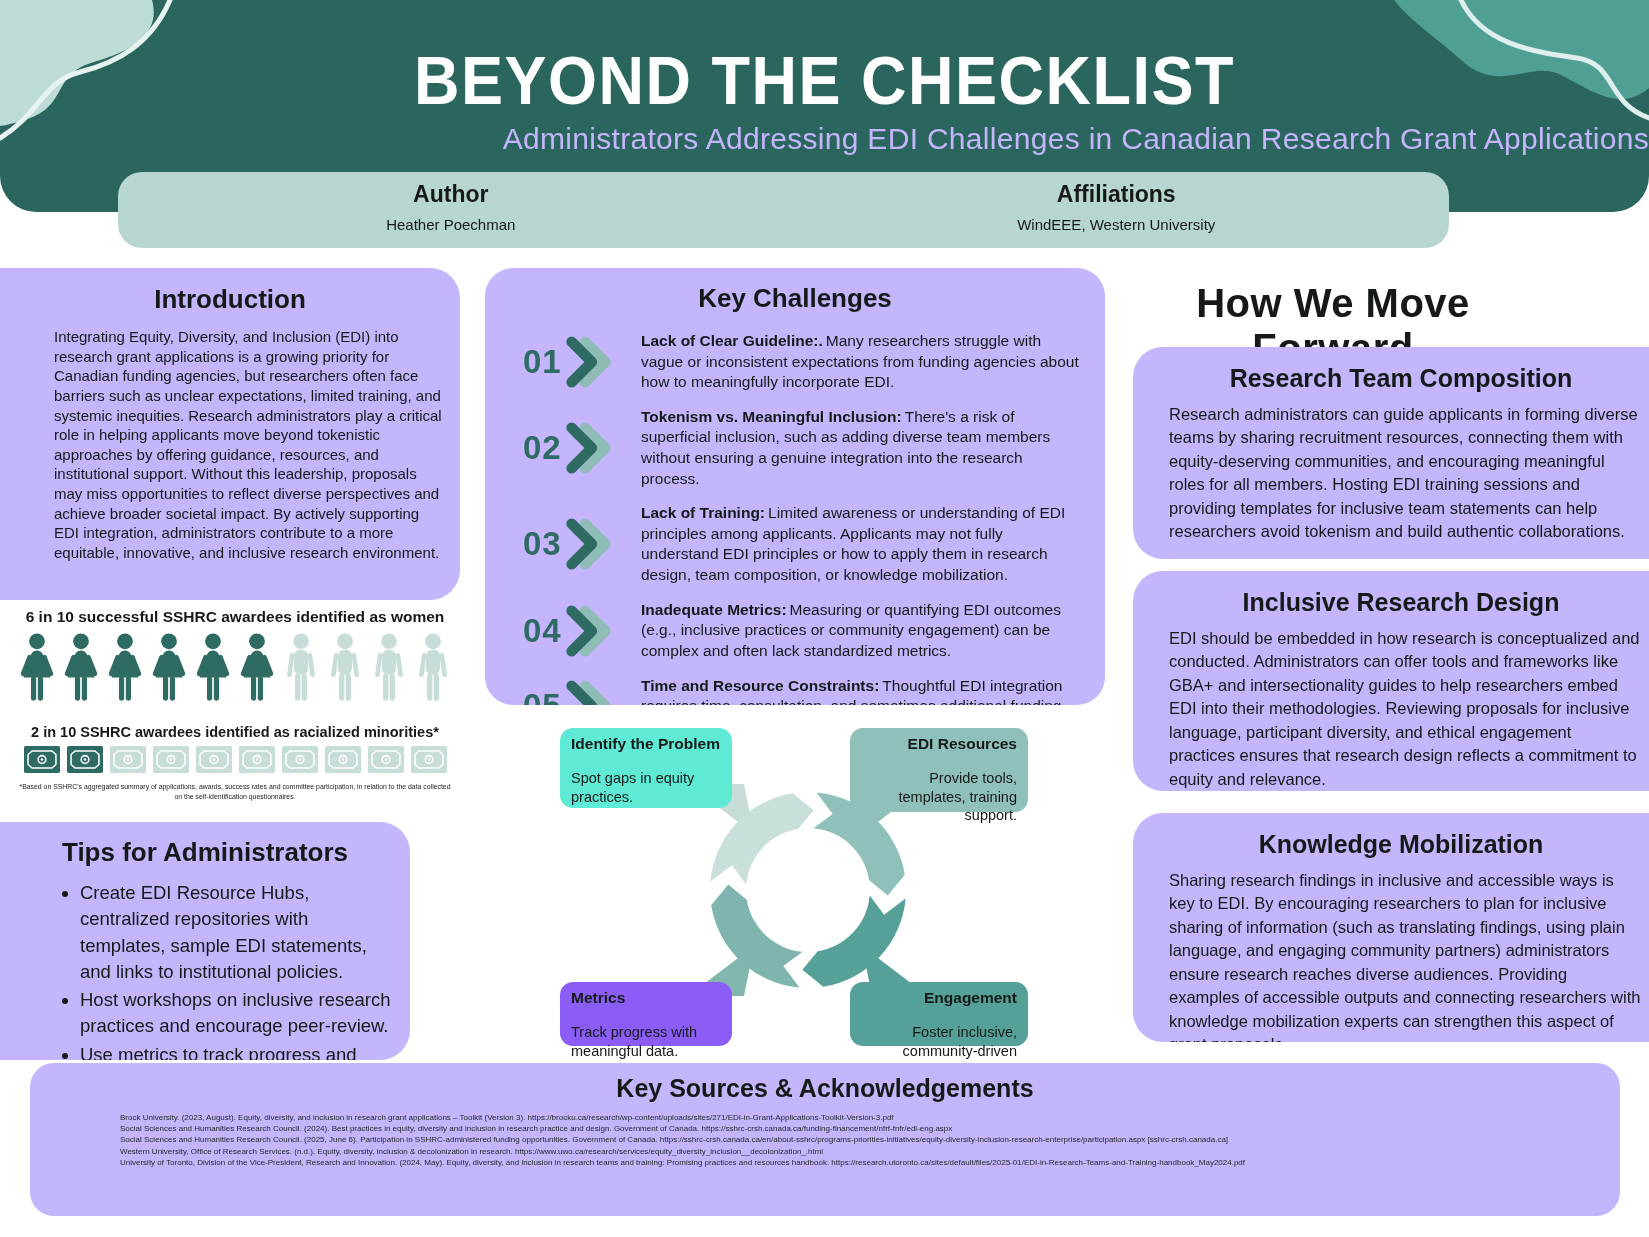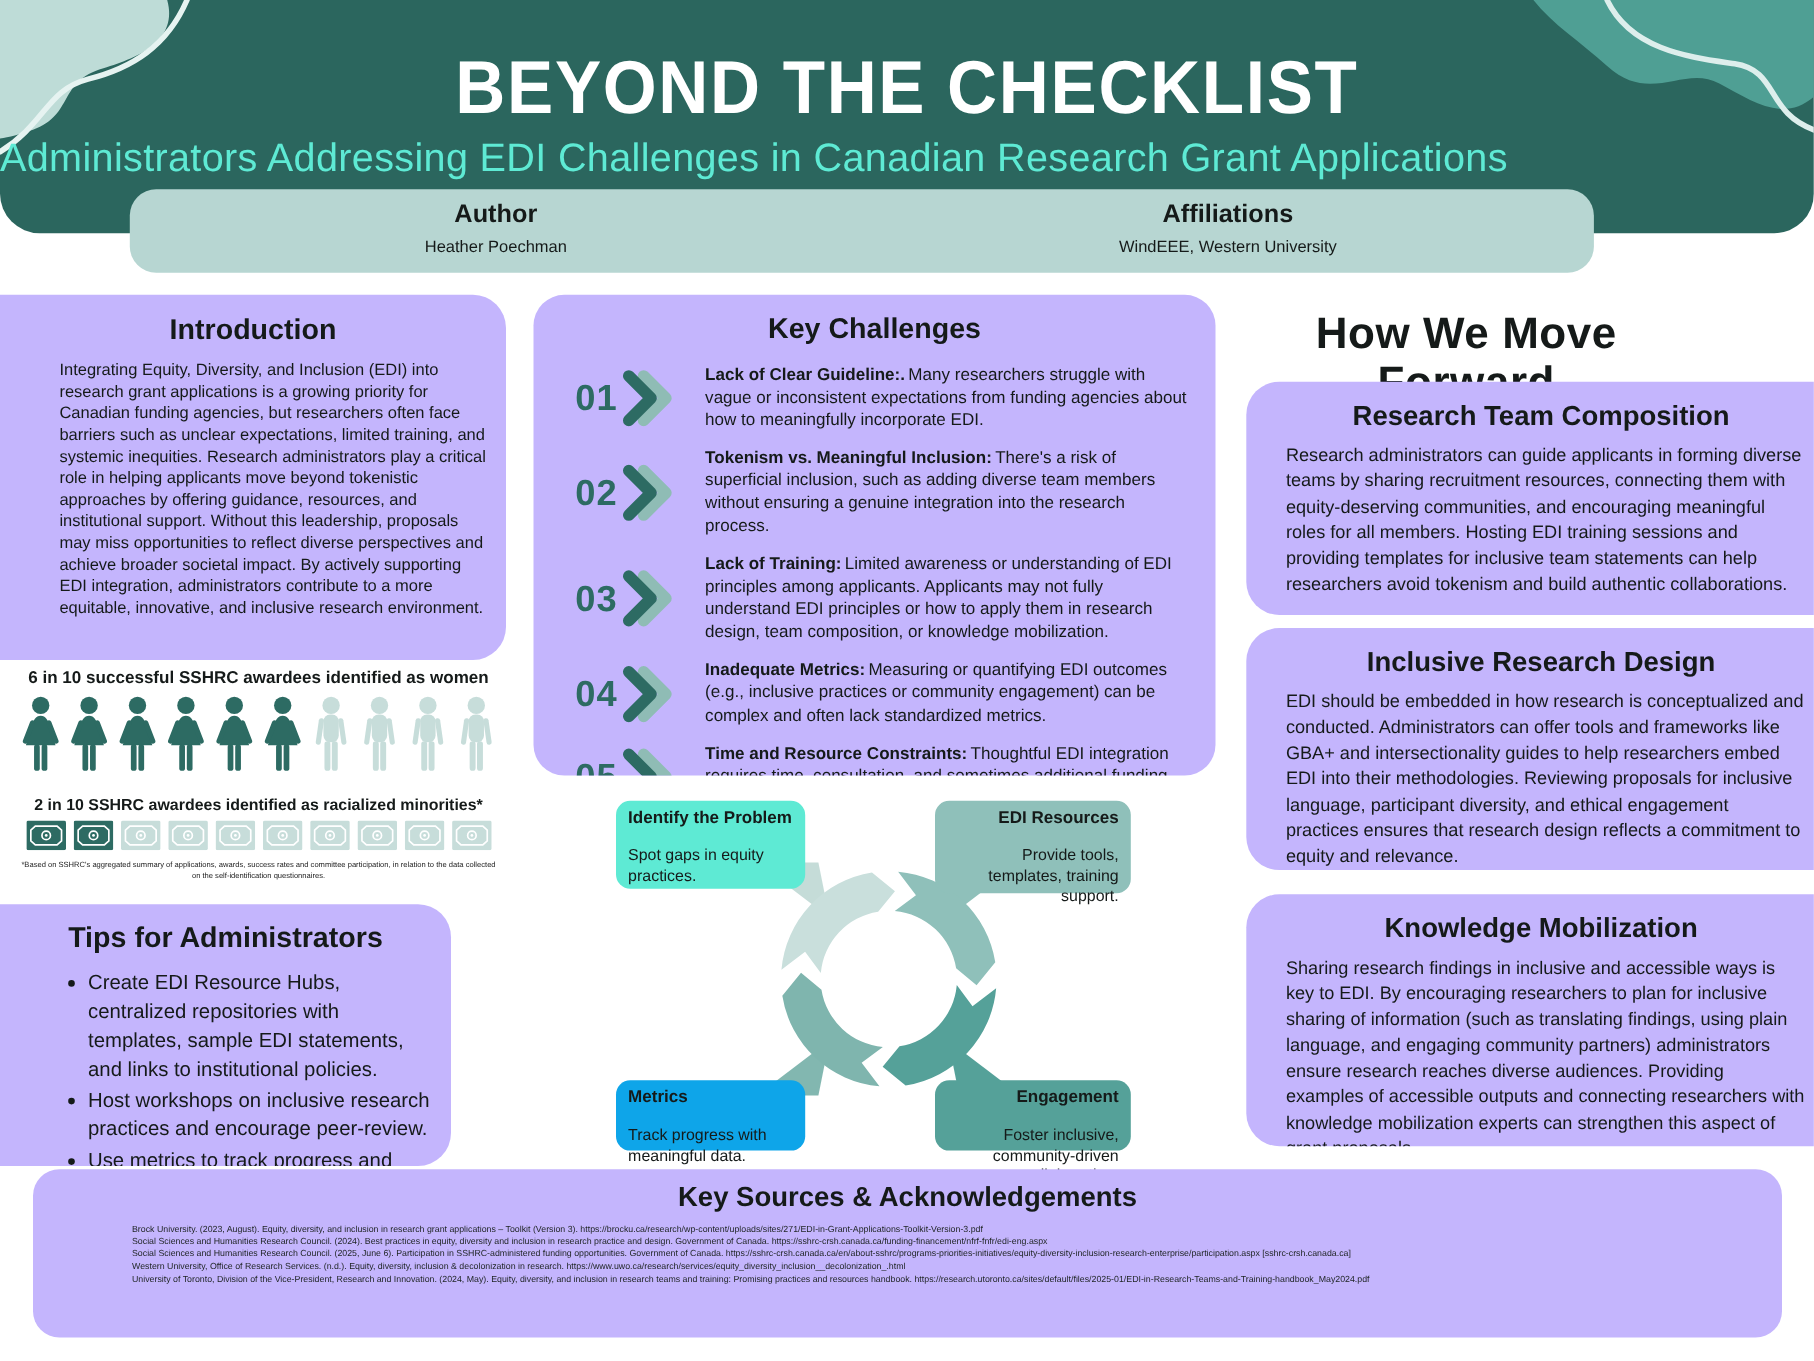--- a/index.html
+++ b/index.html
@@ -8,22 +8,22 @@
     position:relative; width:1649px; height:1237px; background:#ffffff;
     font-family:"Liberation Sans", sans-serif; color:#151a19; overflow:hidden;
   }
   
   .header { position:absolute; left:0; top:0; width:1649px; height:212px;
             background:#2b665e; border-radius:0 0 36px 36px; }
   .decor { position:absolute; pointer-events:none; }
   .poster-title { position:absolute; left:0; right:0; top:44px; text-align:center;
     color:#fff; font-size:63px; font-weight:800; letter-spacing:1.5px;
     transform:scaleY(1.08); }
-  .poster-subtitle { position:absolute; left:0; right:0; top:122px; text-align:left;
-    color:#5eead4; font-size:36px; font-weight:400; letter-spacing:.3px; }
+  .poster-subtitle { position:absolute; left:0; right:0; top:122px; text-align:right;
+    color:#c4b5fd; font-size:30px; font-weight:400; letter-spacing:.3px; }
   .authorbar { position:absolute; left:118px; top:172px; width:1331px; height:76px;
     background:#b7d6d2; border-radius:24px; display:flex; }
   .authorbar .half { width:50%; text-align:center; padding-top:9px; }
   .ab-label { font-size:23px; font-weight:800; }
   .ab-value { font-size:15px; margin-top:8px; }
 
   
   .panel { position:absolute; background:#c4b5fd; overflow:hidden; }
   .panel-title { text-align:center; font-weight:800; font-size:26px; }
 
@@ -355,21 +355,21 @@
         <path d="M259.5,265.6 A98 98 0 0 1 171.2,183.3 L188.2,162.4 L206.8,177.7 A62 62 0 0 0 262.6,229.8 L243.3,244.1 Z" fill="#7fb5ae"></path>
       </svg>
     <div class="cycle-node cn-tl" style="background: #5eead4;">
       <div class="cn-title">Identify the Problem</div>
       <div class="cn-body">Spot gaps in equity practices.</div>
     </div>
     <div class="cycle-node cn-tr" style="background: rgb(143, 192, 186);">
       <div class="cn-title">EDI Resources</div>
       <div class="cn-body">Provide tools, templates, training support.</div>
     </div>
-    <div class="cycle-node cn-bl" style="background: #0ea5e9;">
+    <div class="cycle-node cn-bl" style="background: #8b5cf6;">
       <div class="cn-title">Metrics</div>
       <div class="cn-body">Track progress with meaningful data.</div>
     </div>
     <div class="cycle-node cn-br" style="background: rgb(85, 161, 153);">
       <div class="cn-title">Engagement</div>
       <div class="cn-body">Foster inclusive, community-driven collaboration.</div>
     </div>
   </div>
 
   <div class="forward-title">How We Move Forward</div>

